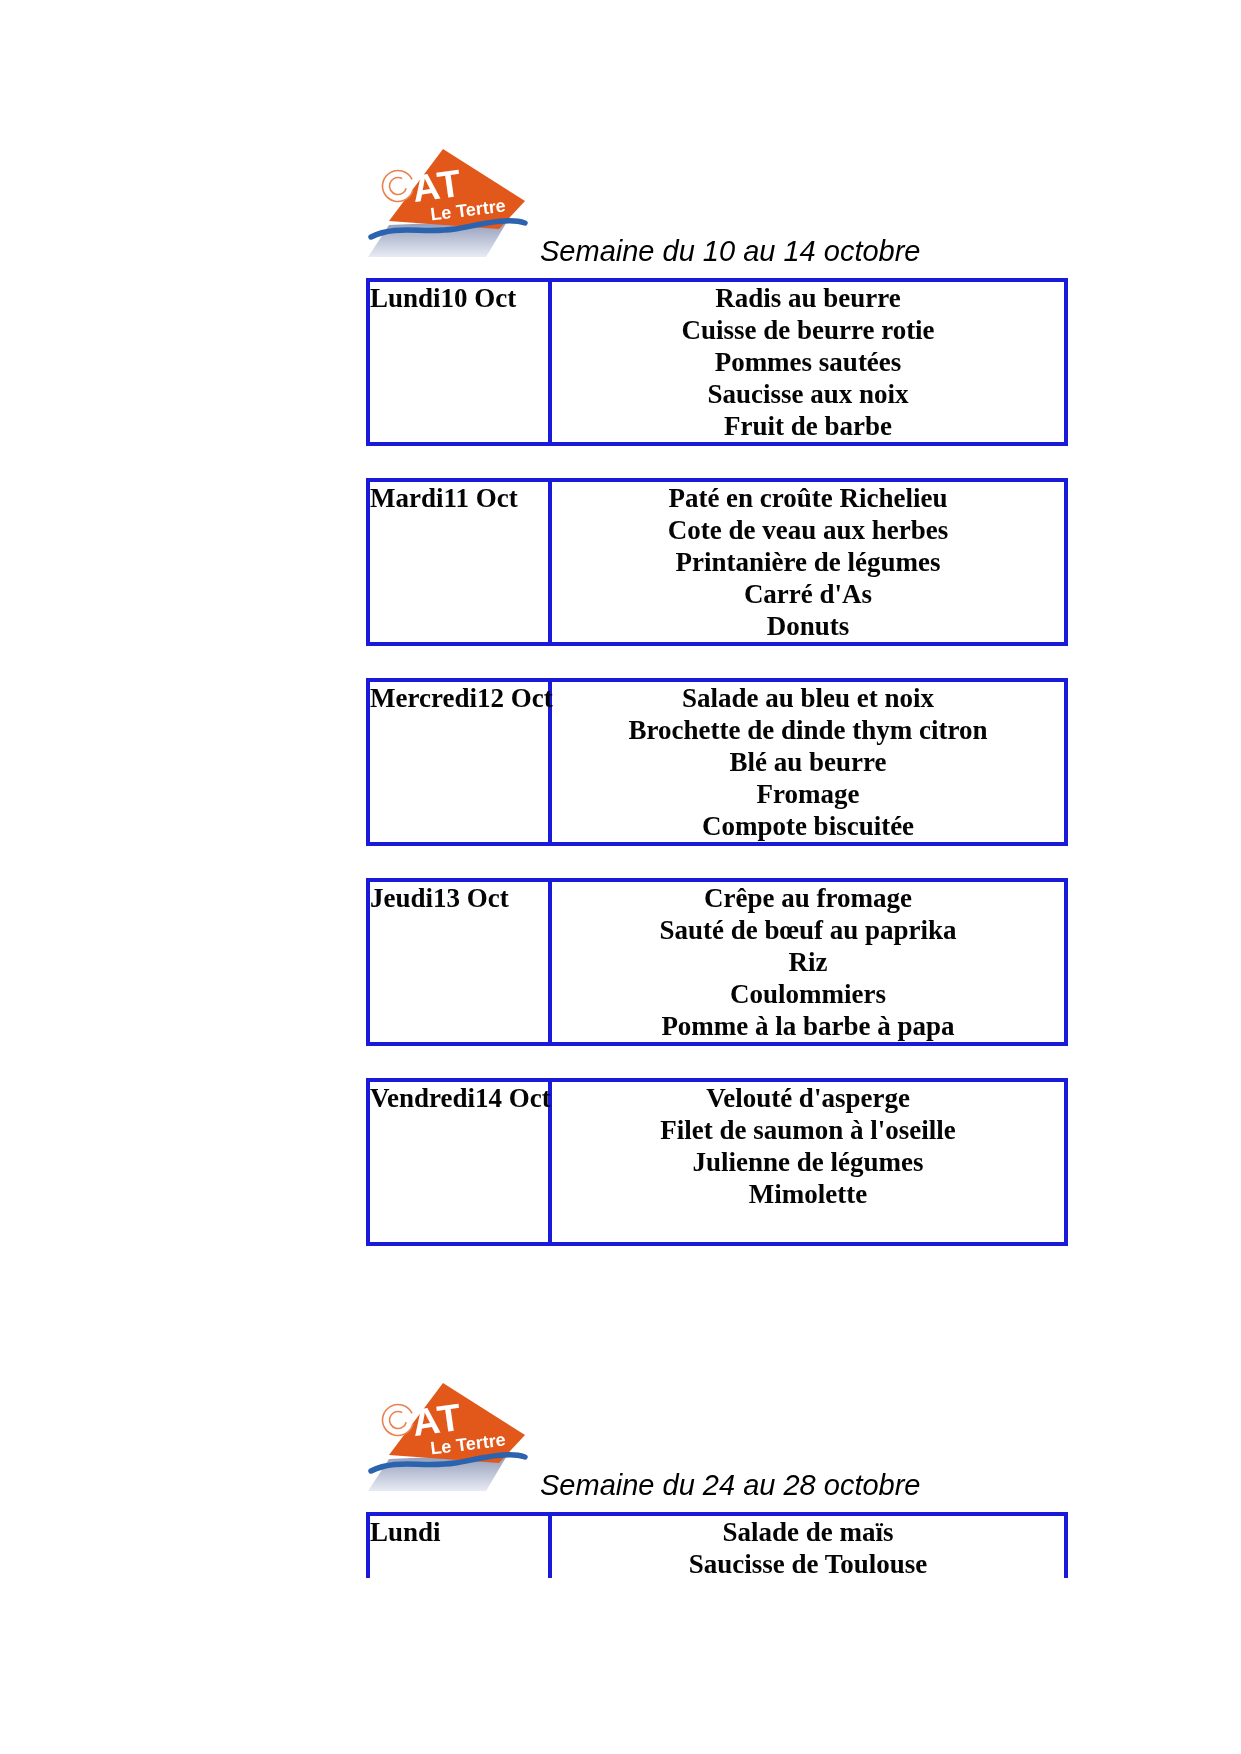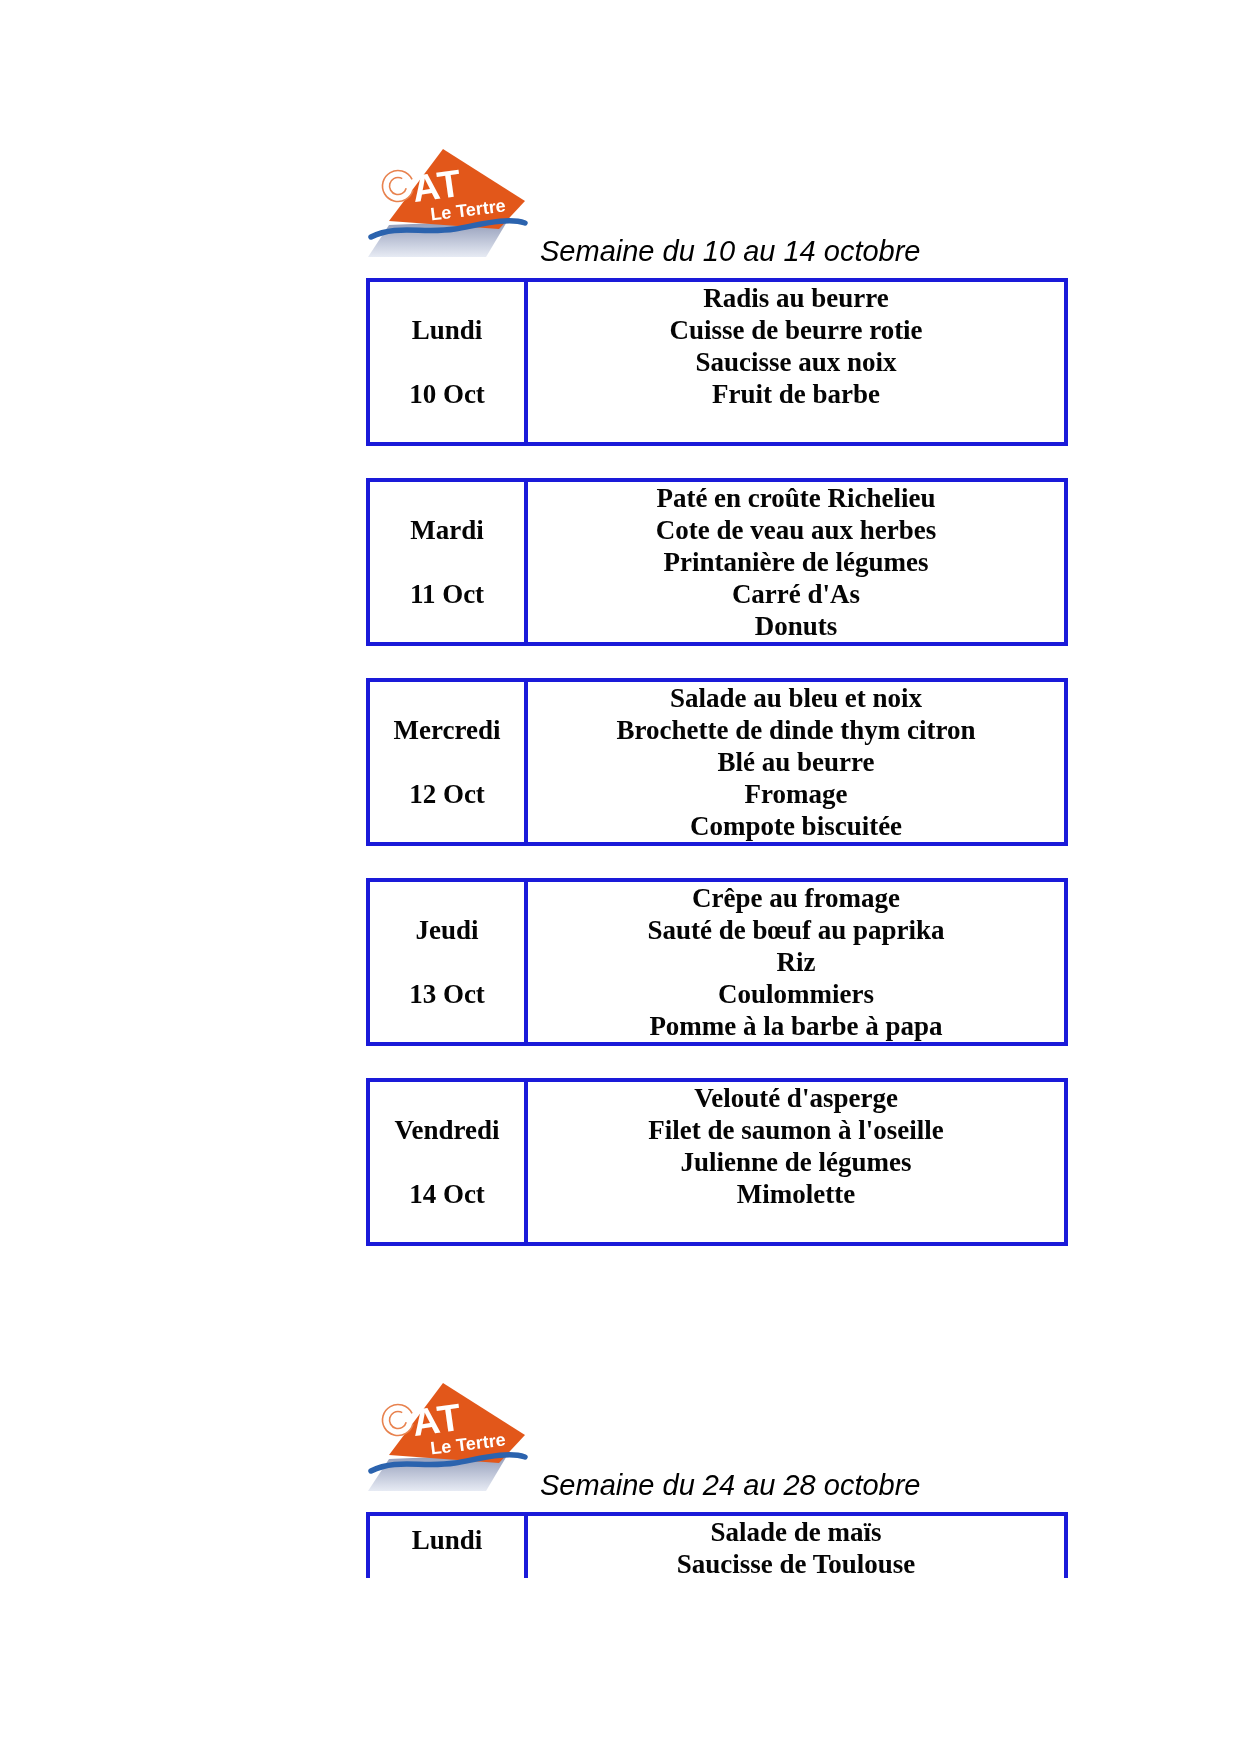--- a/index.html
+++ b/index.html
@@ -46,23 +46,23 @@
     margin-bottom:32px;
     background:#ffffff;
   }
   .menu-table.truncated{
     height:66px;
     border-bottom:none;
     overflow:hidden;
     margin-bottom:0;
   }
   .day-col{
-    width:158px;box-sizing:border-box;
+    width:182px;box-sizing:border-box;
     border-right:4px solid var(--border,#1a1ad9);
-    display:flex;flex-direction:column;
+    display:flex;
   }
   .menu-col{flex:1;display:flex;flex-direction:column;}
   .line{
     height:32px;line-height:32px;
     text-align:center;
     font-weight:700;font-size:27px;
     color:var(--text,#000000);
     white-space:nowrap;
   }
 </style>
@@ -98,20 +98,21 @@
           <div class="day-col">
             <div class="line"></div>
             <div class="line">Lundi</div>
             <div class="line"></div>
             <div class="line">10 Oct</div>
             <div class="line"></div>
           </div>
           <div class="menu-col">
             <div class="line">Radis au beurre</div>
             <div class="line">Cuisse de beurre rotie</div>
+            <div class="line">Pommes sautées</div>
             <div class="line">Saucisse aux noix</div>
             <div class="line">Fruit de barbe</div>
           </div>
         </div>
         <div class="menu-table">
           <div class="day-col">
             <div class="line"></div>
             <div class="line">Mardi</div>
             <div class="line"></div>
             <div class="line">11 Oct</div>

